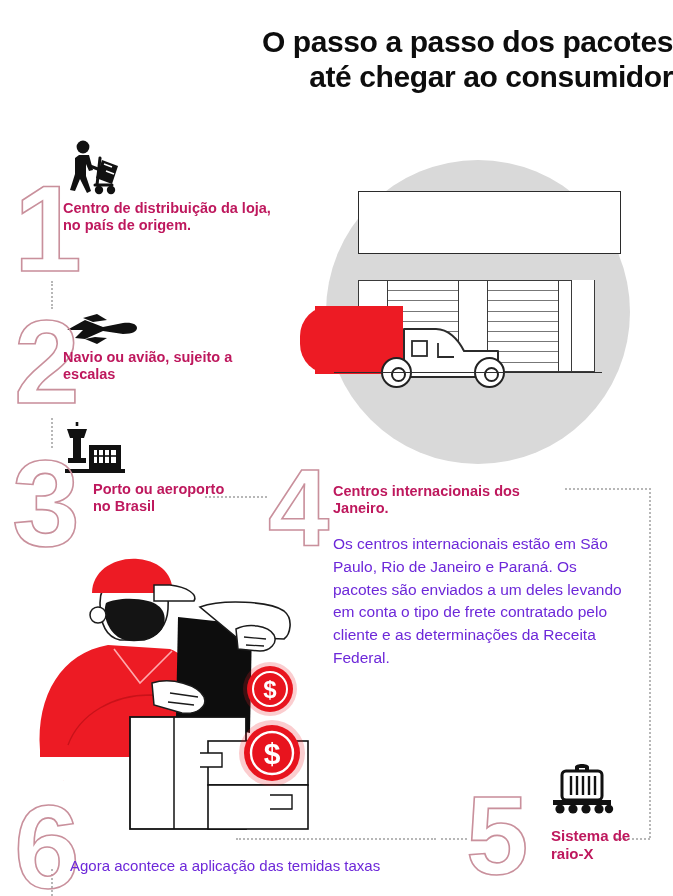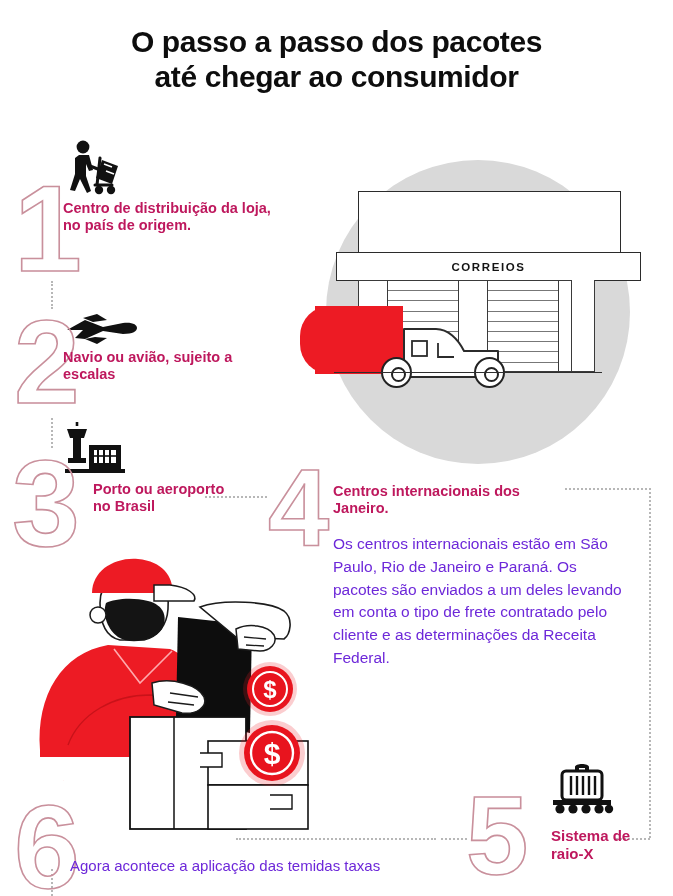--- a/index.html
+++ b/index.html
@@ -9,21 +9,21 @@
     font-family:"Liberation Sans", sans-serif;
     overflow:hidden;
     position:relative;
     color:#111;
   }
   .stage{position:absolute;inset:0;width:673px;height:896px;}
 
   
   .title{
     position:absolute;top:24px;left:0;width:673px;
-    text-align:center;
+    text-align:right;
     font-size:30px;line-height:1.17;
     font-weight:700;letter-spacing:-0.4px;
     color:#0d0d0d;
   }
   .title span{display:block;}
 
   
   .num{
     position:absolute;
     font-weight:700;
@@ -167,23 +167,20 @@
   <div class="dot-h d4r"></div>
   <div class="dot-v d-right"></div>
   <div class="dot-h d5in"></div>
   <div class="dot-h d5l"></div>
   <div class="dot-h d6h"></div>
   <div class="dot-v d6down"></div>
 
   <div class="scene">
     <div class="scene-circle"></div>
     <div class="bldg-top"></div>
-    <div class="bldg-band">
-      <div class="word">CORREIOS</div>
-    </div>
     <div class="bldg-body">
       <div class="bay bay-a">
         <div class="slat"></div>
           <div class="slat"></div>
           <div class="slat"></div>
         <div class="slat"></div>
           <div class="slat"></div>
           <div class="slat"></div>
         <div class="slat"></div>
           <div class="slat"></div>

